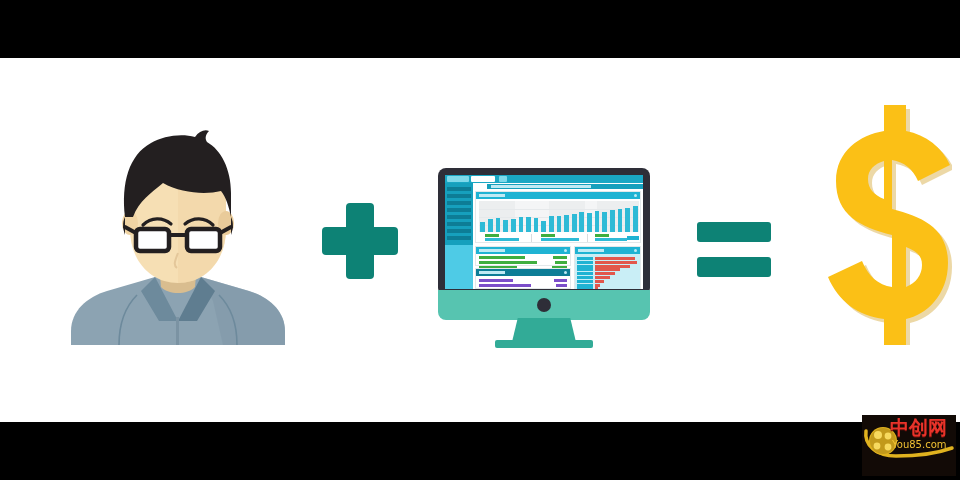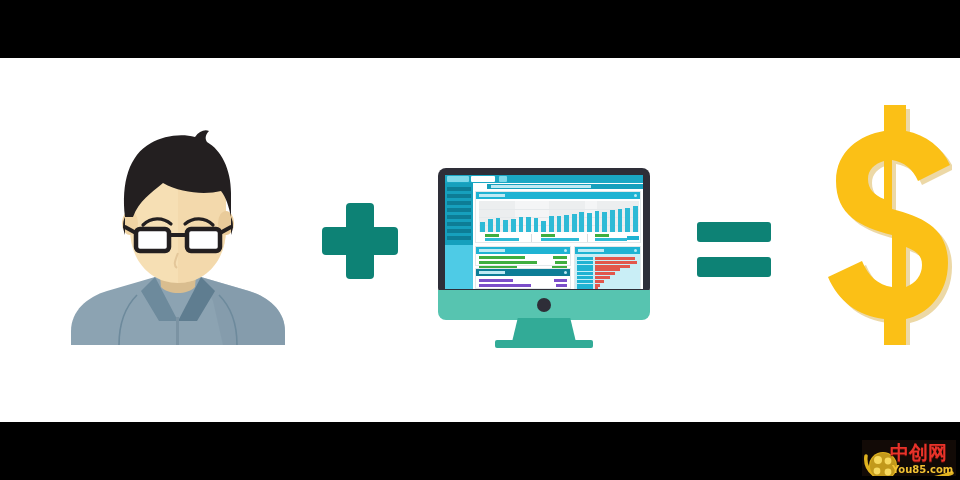--- a/index.html
+++ b/index.html
@@ -330,21 +330,21 @@
     height: 240px;
   }
   #dollar-sign svg { display: block; width: 146px; height: 240px; }
 
   
   #watermark {
     position: absolute;
     right: 4px;
     bottom: 4px;
     width: 94px;
-    height: 36px;
+    height: 61px;
     background: #120a06;
     overflow: hidden;
   }
   #watermark svg { display: block; }
   #wm-cn {
     position: absolute;
     left: 28px; top: 3px;
     font-size: 19px;
     line-height: 19px;
     color: #e8332a;
@@ -353,21 +353,21 @@
     font-family: "DejaVu Sans", sans-serif;
     text-shadow: 0 1px 0 #6b0f0a;
   }
   #wm-url {
     position: absolute;
     left: 30px; top: 24px;
     font-size: 10px;
     line-height: 11px;
     color: #f2c233;
     font-family: "DejaVu Sans", sans-serif;
-    font-weight: bold;
+    font-weight: normal;
   }
 </style>
 </head>
 <body>
 
 <div id="stage">
 
   <div id="canvas-band"></div>
 
   <div id="person">

